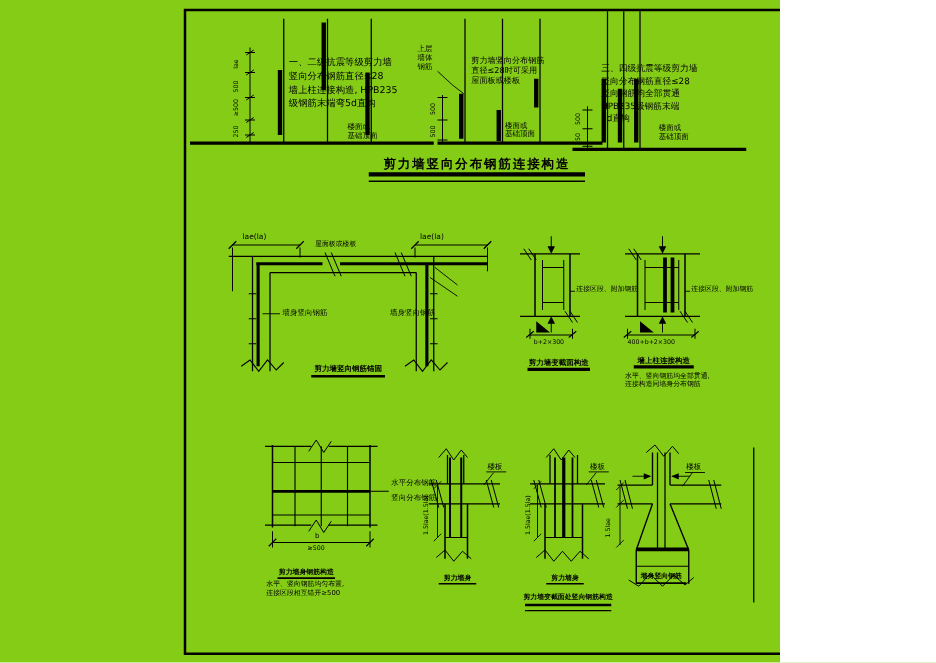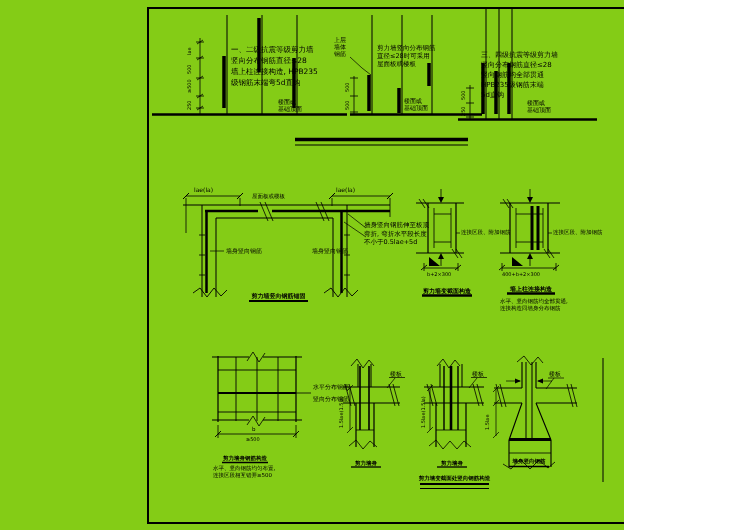--- a/index.html
+++ b/index.html
@@ -206,31 +206,27 @@
     <div>HPB235级钢筋末端</div>
     <div>5d直钩</div>
   </div>
   <div class="t f6 lh7" style="left:527px;top:99px;">
     <div>楼面或</div>
     <div>基础顶面</div>
   </div>
   <div class="t f5 rot" style="left:460px;top:100px;">500</div>
   <div class="t f5 rot" style="left:460px;top:116px;">250</div>
 
+  <div class="t c b f10" style="left:295px;top:126px;width:173px;">剪力墙竖向分布钢筋连接构造</div>
 
   <div class="t f6" style="left:194px;top:186px;">lae(la)</div>
   <div class="t f6" style="left:336px;top:186px;">lae(la)</div>
   <div class="t f55" style="left:252px;top:193px;">屋面板或楼板</div>
   <div class="t f6" style="left:226px;top:247px;">墙身竖向钢筋</div>
   <div class="t f6" style="left:312px;top:247px;">墙身竖向钢筋</div>
-  <div class="t f65 lh85" style="left:364px;top:221px;">
-    <div>墙身竖向钢筋伸至板顶</div>
-    <div>弯折, 弯折水平段长度</div>
-    <div>不小于0.5lae+5d</div>
-  </div>
   <div class="t c b f6" style="left:249px;top:292px;width:59px;">剪力墙竖向钢筋锚固</div>
 
   <div class="t f55" style="left:461px;top:229px;">连接区段、附加钢筋</div>
   <div class="t f5" style="left:427px;top:271px;">b+2×300</div>
   <div class="t c b f6" style="left:421px;top:287px;width:52px;">剪力墙变截面构造</div>
 
   <div class="t f55" style="left:553px;top:229px;">连接区段、附加钢筋</div>
   <div class="t f5" style="left:502px;top:271px;">400+b+2×300</div>
   <div class="t c b f6" style="left:506px;top:285px;width:50px;">墙上柱连接构造</div>
   <div class="t f55 lh7" style="left:500px;top:298px;">

